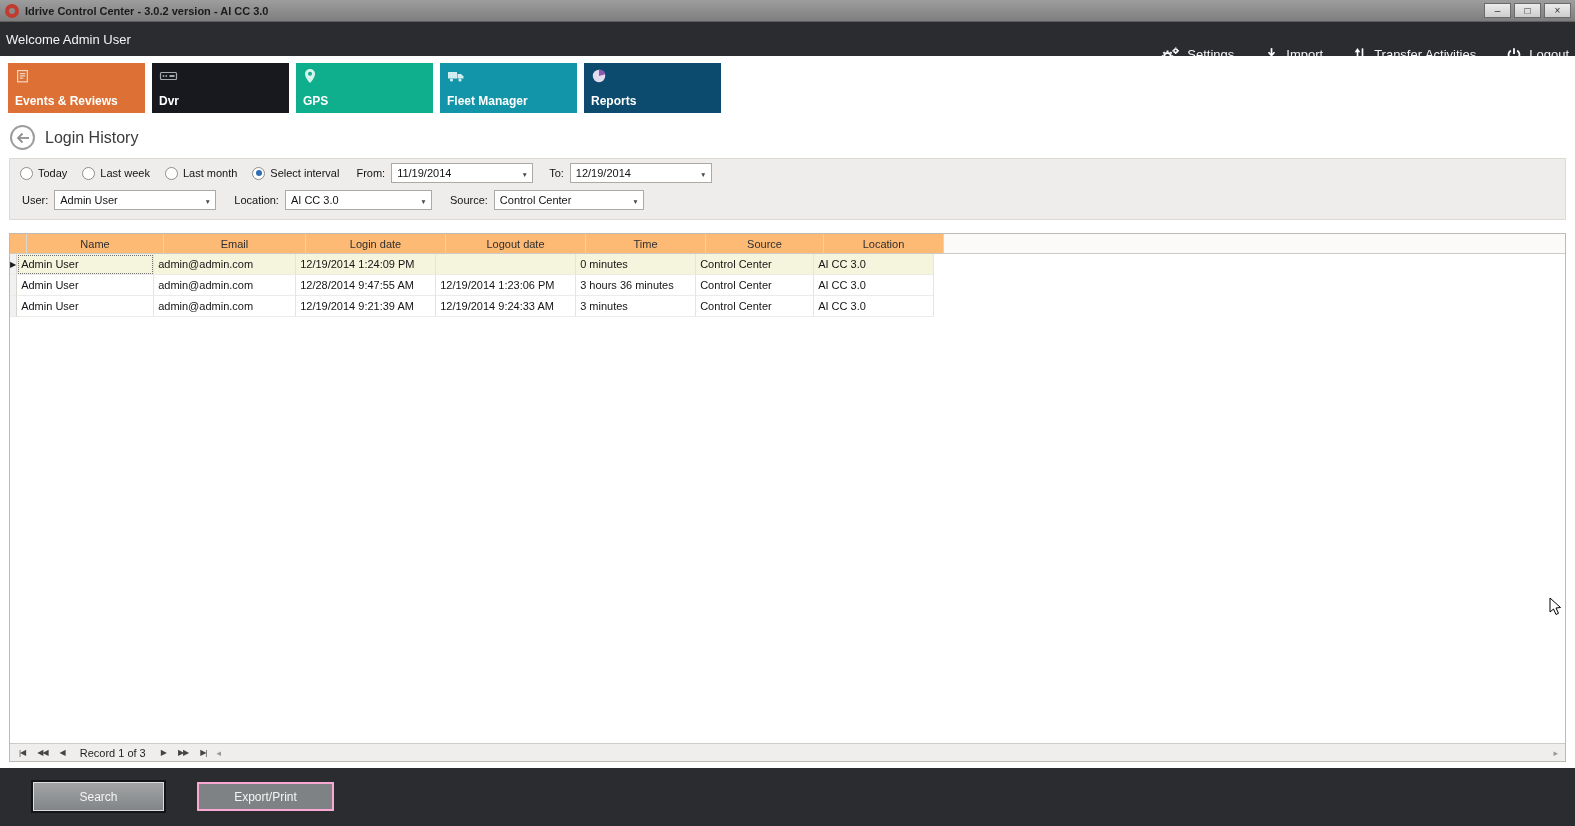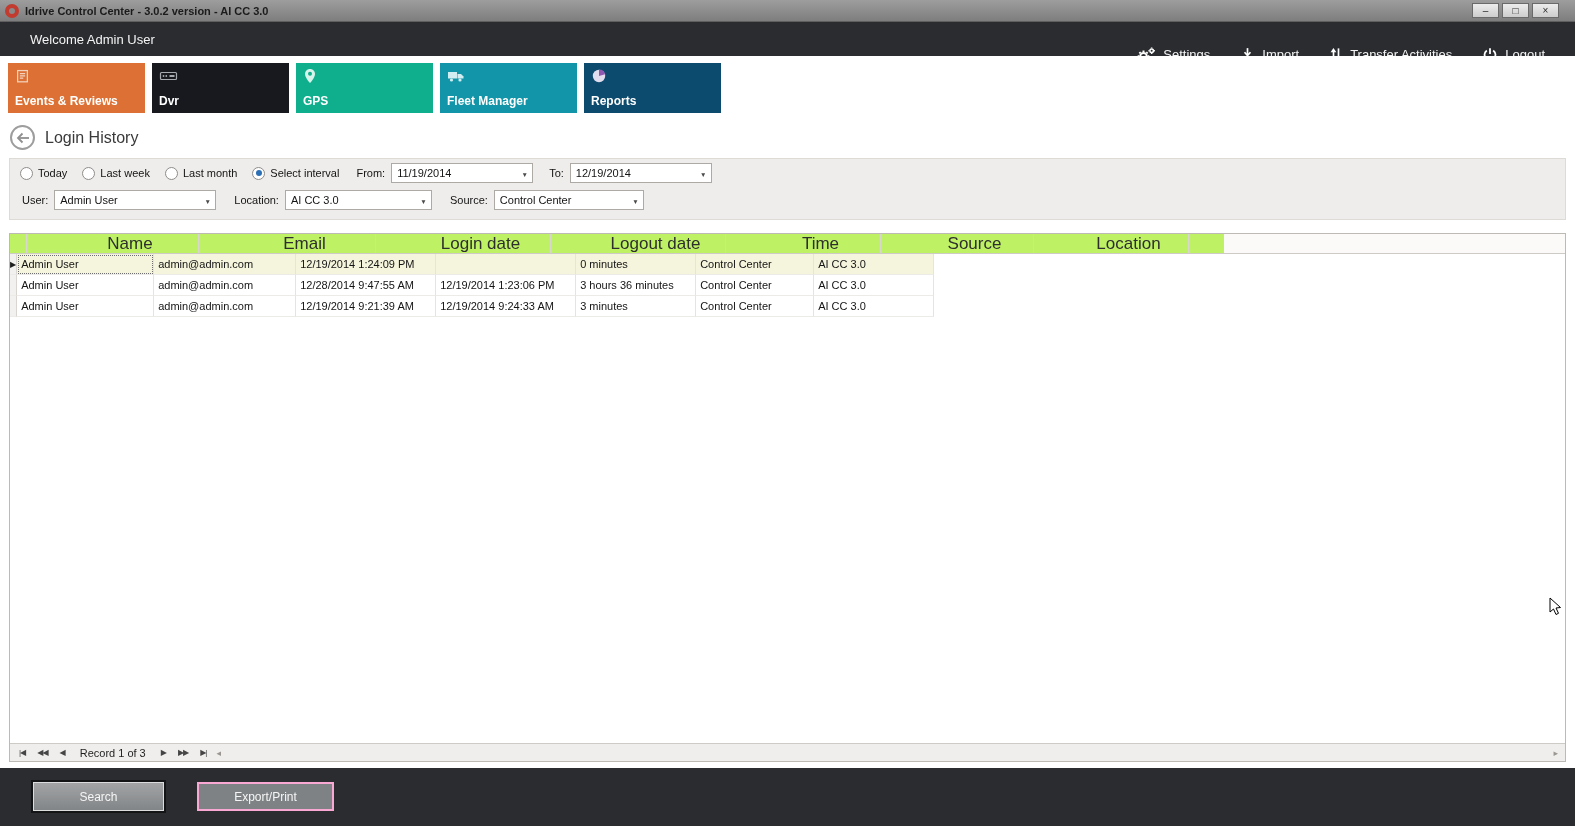--- a/index.html
+++ b/index.html
@@ -10,35 +10,35 @@
     overflow: hidden;
     position: relative;
   }
   .app { width: 1575px; height: 826px; display: flex; flex-direction: column; background: #fff; position: relative; }
 
   
   .titlebar {
     height: 22px; flex: 0 0 auto;
     background: linear-gradient(#9d9d9d, #7e7e7e);
     border-bottom: 1px solid #5f5f5f;
-    display: flex; align-items: center; padding: 0 16px 0 5px;
+    display: flex; align-items: center; padding: 0 4px 0 5px;
   }
   .appicon { width: 14px; height: 14px; border-radius: 50%; border: 4px solid #c23b2e; background: #8a8a8a; margin-right: 6px; flex: 0 0 auto; }
   .win-title { font-size: 11px; font-weight: bold; color: #1b1b1b; }
   .winbtns { margin-left: auto; display: flex; gap: 3px; }
   .winbtn {
     width: 27px; height: 15px; background: linear-gradient(#ececec, #cdcdcd);
     border: 1px solid #6a6a6a; display: flex; align-items: center; justify-content: center;
     font-size: 10px; line-height: 1; color: #2e2e2e; cursor: default;
   }
 
   
   .topbar {
     height: 34px; flex: 0 0 auto; background: #2a2c2f; color: #fff;
-    display: flex; align-items: center; padding: 0 30px;
+    display: flex; align-items: center; padding: 0 6px;
   }
   .welcome { font-size: 13px; color: #f4f4f4; }
   .topbar-actions { margin-left: auto; display: flex; align-items: center; gap: 30px; margin-top: 31px; }
   .action { display: flex; align-items: center; gap: 7px; font-size: 13px; color: #f4f4f4; cursor: default; }
   .action .icon { display: flex; align-items: center; }
 
   
   .tiles { flex: 0 0 auto; background: #fff; padding: 7px 8px 6px; display: flex; gap: 7px; }
   .tile { width: 137px; height: 50px; position: relative; color: #fff; cursor: default; }
   .tile-icon { position: absolute; top: 5px; left: 7px; opacity: .92; display: flex; }
@@ -62,21 +62,21 @@
   .combo-value { flex: 1; padding: 0 5px; font-size: 11px; color: #141414; white-space: nowrap; overflow: hidden; }
   .combo-arrow { width: 15px; text-align: center; color: #4a4a4a; flex: 0 0 auto; }
   .combo-arrow::after { content: "▼"; font-size: 6.5px; }
   .combo-from, .combo-to { width: 142px; margin-right: 14px; }
   .combo-user { width: 162px; margin-right: 16px; }
   .combo-location { width: 147px; margin-right: 16px; }
   .combo-source { width: 150px; }
 
   
   .grid-wrap { flex: 1; min-height: 0; margin: 13px 9px 6px; border: 1px solid #bdbab6; background: #fff; display: flex; flex-direction: column; }
-  .grid-header { flex: 0 0 auto; display: flex; height: 20px; background: #bef264; border-bottom: 1px solid #cecbc7; font-size: 17px; color: #2e2e2e; gap: 35px; }
+  .grid-header { flex: 0 0 auto; display: flex; height: 20px; background: #fdba74; border-bottom: 1px solid #cecbc7; font-size: 11px; color: #2e2e2e; }
   .hcell { display: flex; align-items: center; justify-content: center; border-right: 1px solid #d9d6d2; overflow: hidden; white-space: nowrap; cursor: default; }
   .hfill { flex: 1; border-right: none; background: #fbfaf9; }
   .col-ind { width: 17px; flex: 0 0 17px; }
   .col-0 { width: 137px; flex: 0 0 137px; }
   .col-1 { width: 142px; flex: 0 0 142px; }
   .col-2 { width: 140px; flex: 0 0 140px; }
   .col-3 { width: 140px; flex: 0 0 140px; }
   .col-4 { width: 120px; flex: 0 0 120px; }
   .col-5 { width: 118px; flex: 0 0 118px; }
   .col-6 { width: 120px; flex: 0 0 120px; }

